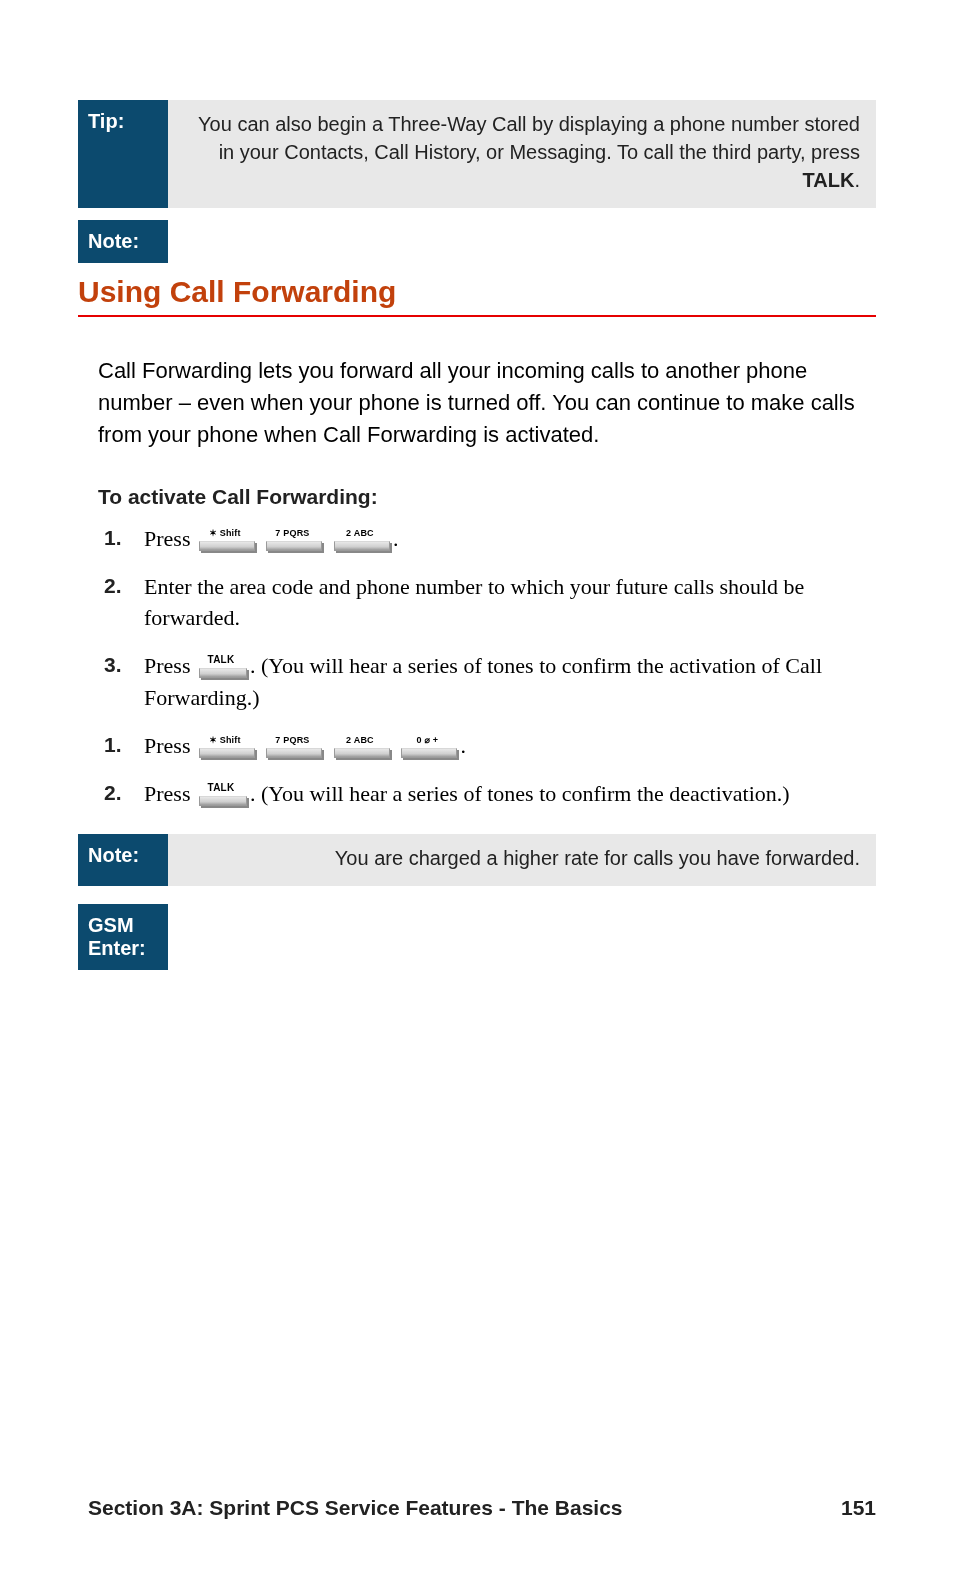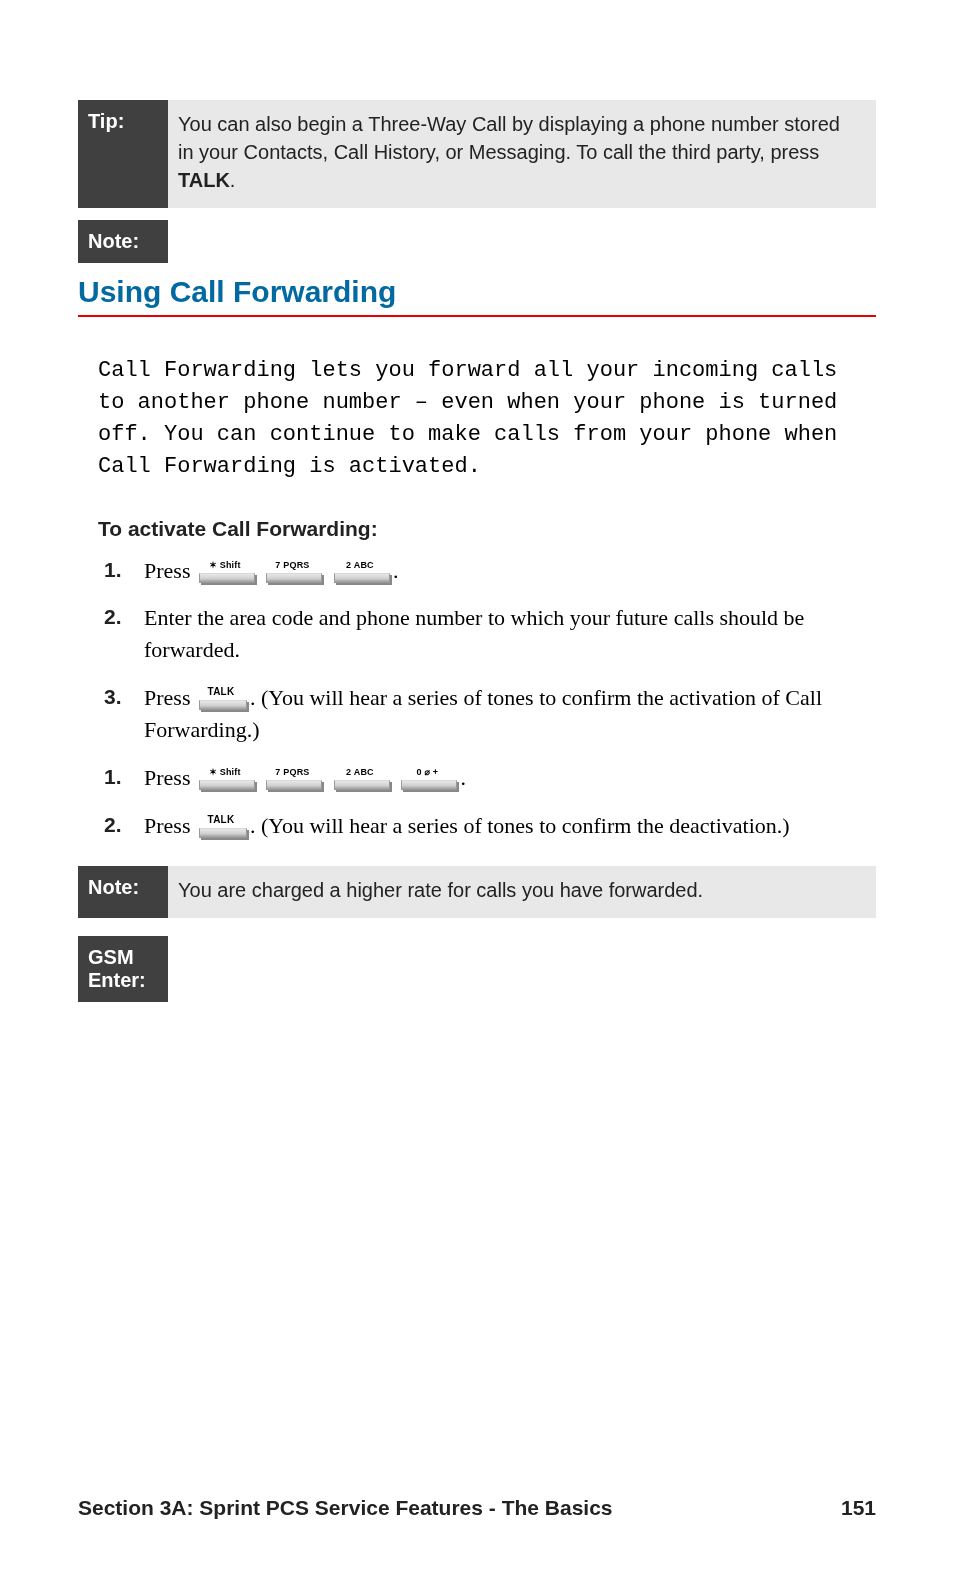--- a/index.html
+++ b/index.html
@@ -11,47 +11,48 @@
     position: relative;
   }
   .page {
     padding: 100px 78px 0 78px;
   }
   .callout {
     display: flex;
     margin-bottom: 12px;
   }
   .callout-label {
-    background: #404040;
+    background: #0c4a6e;
     color: #fff;
     font-weight: bold;
     font-size: 20px;
     padding: 10px 10px;
     width: 90px;
     flex-shrink: 0;
   }
   .callout-body {
     background: #e8e8e8;
     color: #222;
     font-size: 20px;
     line-height: 1.4;
     padding: 10px 16px 14px 10px;
     flex: 1;
+    text-align: right;
   }
   .callout-body b { font-weight: bold; }
   h1.section-heading {
-    color: #0369a1;
+    color: #c2410c;
     font-weight: bold;
     font-size: 30px;
     margin: 2px 0 6px 0;
     padding-bottom: 6px;
     border-bottom: 2px solid #e60000;
   }
   .body-text {
-    font-family: Liberation Mono, monospace;
+    font-family: Liberation Sans, sans-serif;
     font-size: 22px;
     line-height: 1.45;
     color: #000;
     margin: 38px 20px 20px 20px;
   }
   .sub-heading {
     font-family: "Helvetica Neue", Helvetica, Arial, sans-serif;
     font-weight: bold;
     font-size: 21px;
     color: #222;
@@ -111,21 +112,21 @@
     background: linear-gradient(to bottom, #e8e8e8 0%, #cfcfcf 60%, #9a9a9a 100%);
     border: 1px solid #9a9a9a;
     border-top-color: #d8d8d8;
     box-shadow: 2px 2px 0 #888;
   }
   .key.talk { width: 48px; }
   .key.talk .key-label { font-size: 10px; top: -5px; }
   .footer {
     position: absolute;
     bottom: 70px;
-    left: 78px;
+    left: 88px;
     right: 78px;
     display: flex;
     justify-content: space-between;
     font-family: "Helvetica Neue", Helvetica, Arial, sans-serif;
     font-weight: bold;
     font-size: 21px;
     color: #222;
   }
   .callout-group-bottom { margin-top: 24px; }
   .callout-group-bottom .callout { margin-bottom: 18px; }

